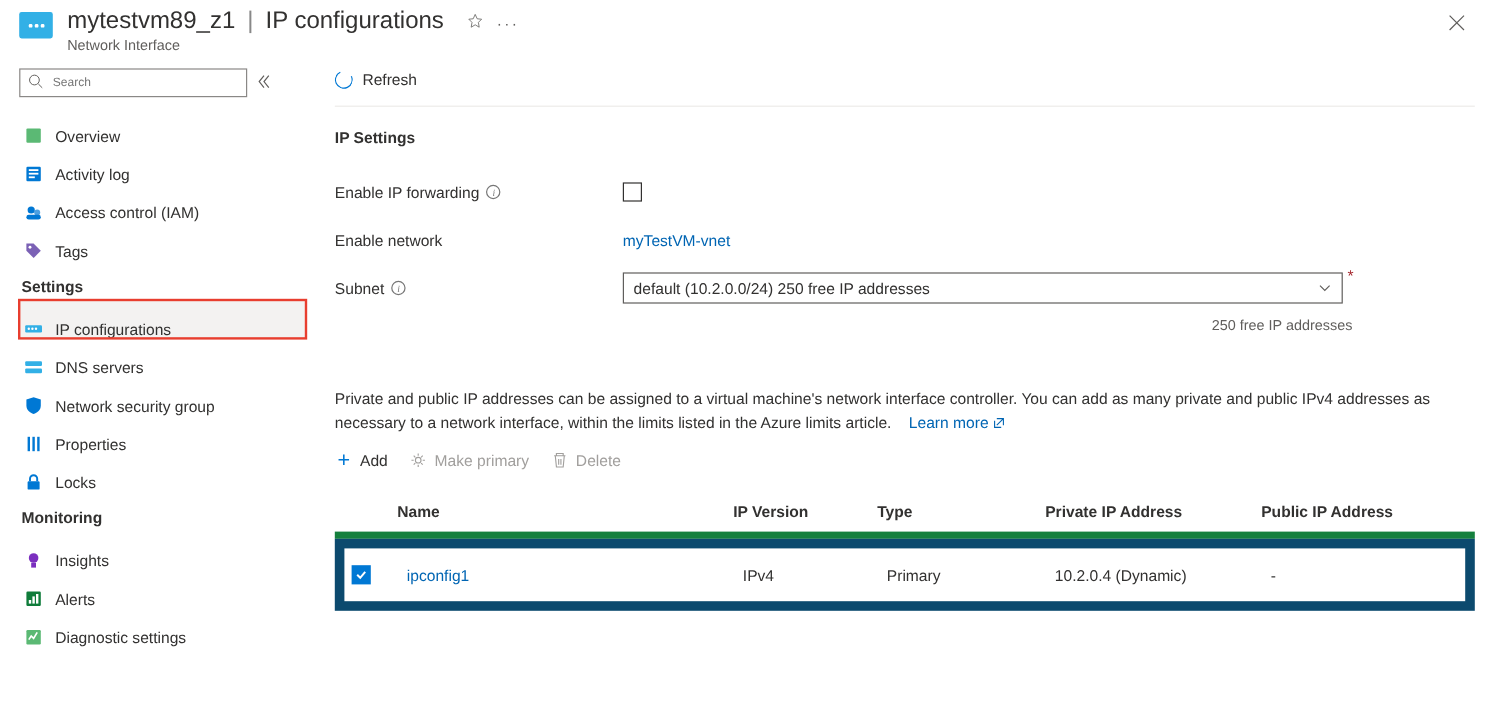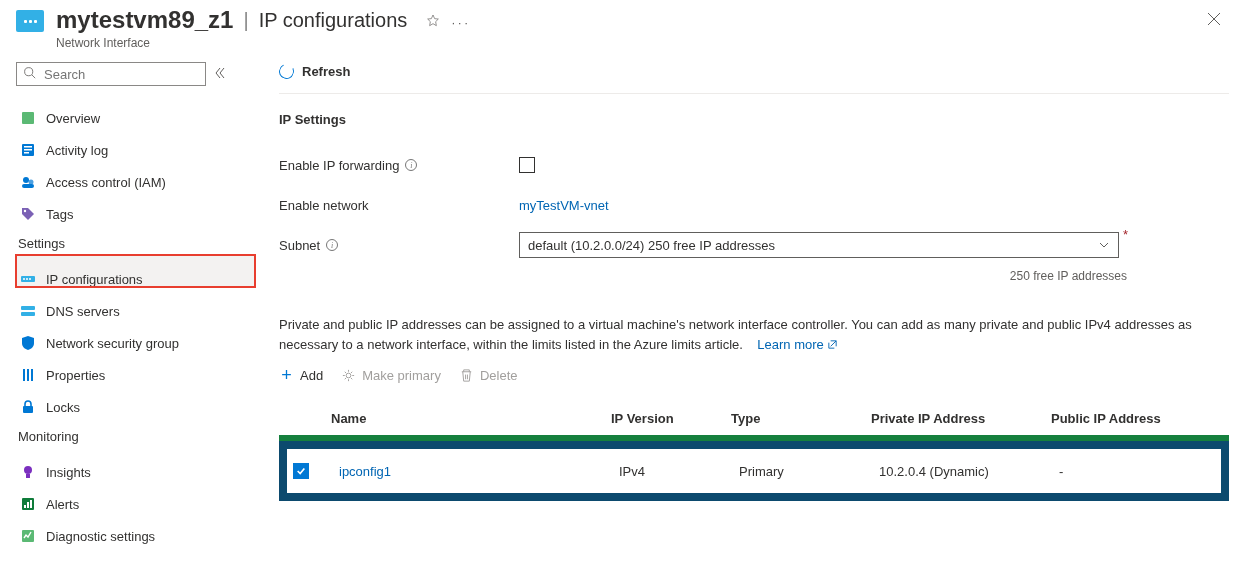--- a/index.html
+++ b/index.html
@@ -4,60 +4,60 @@
 <style>
   * { box-sizing: border-box; }
   html, body { margin:0; padding:0; font-family: "Segoe UI", Arial, sans-serif; font-size:13px; color:#323130; background:#fff; width:1243px; height:586px; overflow:hidden; }
   .root { display:flex; flex-direction:column; height:100%; }
   .header { display:flex; align-items:flex-start; padding:6px 16px 0 16px; }
   .hdr-icon { width:28px; height:22px; background:#32b0e6; border-radius:2px; display:flex; align-items:center; justify-content:center; margin-right:12px; margin-top:4px;}
   .hdr-icon-dots { display:flex; gap:2px; }
   .hdr-icon-dots span{ width:3px; height:3px; background:#fff; border-radius:1px;}
   .hdr-titles { flex:0 0 auto; }
   .hdr-title-row { display:flex; align-items:center; gap:10px;}
-  .hdr-res { font-size:24px; font-weight:700; }
+  .hdr-res { font-size:20px; font-weight:400; }
   .hdr-sep { font-size:20px; color:#888; font-weight:300;}
   .hdr-page { font-size:20px; font-weight:400; }
   .hdr-sub { color:#605e5c; font-size:12px; margin-top:2px;}
   .hdr-actions { margin-left:8px; display:flex; gap:10px; align-items:center; padding-top:4px;}
   .hdr-actions svg { width:16px; height:16px; stroke:#605e5c; fill:none;}
   .hdr-spacer { flex:1; }
   .hdr-close { padding:6px; }
   .hdr-close svg { width:14px; height:14px; stroke:#605e5c; stroke-width:1;}
   .body { display:flex; flex:1; min-height:0;}
   
   .sidebar { width:255px; flex:0 0 255px; padding:12px 0 0 16px; position:relative;}
   .search-row { display:flex; align-items:center; gap:8px; margin-bottom:8px;}
   .search-box { display:flex; align-items:center; border:1px solid #8a8886; width:190px; height:24px; padding:0 6px; gap:6px;}
   .search-box svg { width:13px; height:13px; stroke:#605e5c; fill:none;}
-  .search-box input { border:none; outline:none; font-size:13px; flex:1; color:#605e5c; background:transparent;}
+  .search-box input { border:none; outline:none; font-size:10px; flex:1; color:#605e5c; background:transparent;}
   .collapse-btn svg{ width:12px; height:12px; stroke:#605e5c; fill:none;}
-  .nav-group-title { font-weight:400; font-size:13px; margin:14px 0 4px 2px; color:#323130;}
+  .nav-group-title { font-weight:700; font-size:13px; margin:14px 0 4px 2px; color:#323130;}
   .nav-item { display:flex; align-items:flex-end; gap:10px; height:32px; padding-left:4px; cursor:pointer;}
   .nav-item .label { color:#323130;}
   .nav-item.selected { background:#f3f2f1; }
   .nav-item .nicon { width:16px; height:16px; display:flex; align-items:center; justify-content:center;}
   .highlight-red { outline:2px solid #e83e2f; outline-offset:-1px;}
   
   .main { flex:1; padding:0 14px 0 24px; overflow:hidden;}
   .toolbar { height:44px; display:flex; align-items:center; border-bottom:1px solid #edebe9; gap:8px;}
-  .toolbar .tbtn { display:flex; align-items:center; gap:8px; color:#323130; cursor:pointer;font-weight:bold;}
+  .toolbar .tbtn { display:flex; align-items:center; gap:8px; color:#323130; cursor:pointer;}
   .refresh-ic { width:15px; height:15px; border:1.6px solid #0078d4; border-radius:50%; border-top-color:transparent; transform:rotate(20deg);}
   .section-title { font-weight:600; margin:18px 0 18px 0;}
   .form-row { display:flex; align-items:center; min-height:40px;}
   .form-label { width:240px; display:flex; align-items:center; gap:6px; color:#323130;}
   .info-ic { width:12px; height:12px; border:1px solid #777; border-radius:50%; display:inline-flex; align-items:center; justify-content:center; font-size:8px; color:#777; font-style:italic; font-family:Georgia,serif;}
   .chk { width:16px; height:16px; border:1px solid #323130; background:#fff; }
   .link { color:#0065b3; cursor:pointer;}
   .link svg {width:11px;height:11px;stroke:#0065b3;fill:none;vertical-align:-1px;margin-left:3px;}
   .subnet-select { flex:1; max-width:600px; height:26px; border:1px solid #605e5c; display:flex; align-items:center; padding:0 8px; justify-content:space-between; cursor:pointer;}
   .subnet-select svg{width:12px;height:12px;stroke:#605e5c;fill:none;}
   .req-star{ color:#a4262c; margin-left:4px; align-self:flex-start; padding-top:2px;}
   .subnet-hint { text-align:right; max-width:848px; color:#605e5c; font-size:12px; margin-top:4px;}
-  .desc { margin-top:32px; line-height:1.5; color:#323130; max-width:960px;}
+  .desc { margin-top:45px; line-height:1.5; color:#323130; max-width:960px;}
   .actions { display:flex; align-items:center; gap:18px; margin-top:14px;}
   .actions .abtn { display:flex; align-items:center; gap:6px; color:#323130; cursor:pointer;}
   .actions .abtn.disabled { color:#a19f9d; cursor:default;}
   .actions .abtn .aicon{ width:15px; height:15px; display:flex; align-items:center; justify-content:center;}
   .abtn .plus { color:#0078d4; font-size:18px; font-weight:300; line-height:15px;}
   .table { margin-top:18px; }
   .thead, .trow { display:grid; grid-template-columns: 50px 280px 120px 140px 180px 160px; align-items:center; height:40px;}
   .thead { font-weight:600; border-bottom:6px solid #15803d;}
   .thead .th:first-child{}
   .trow { }

